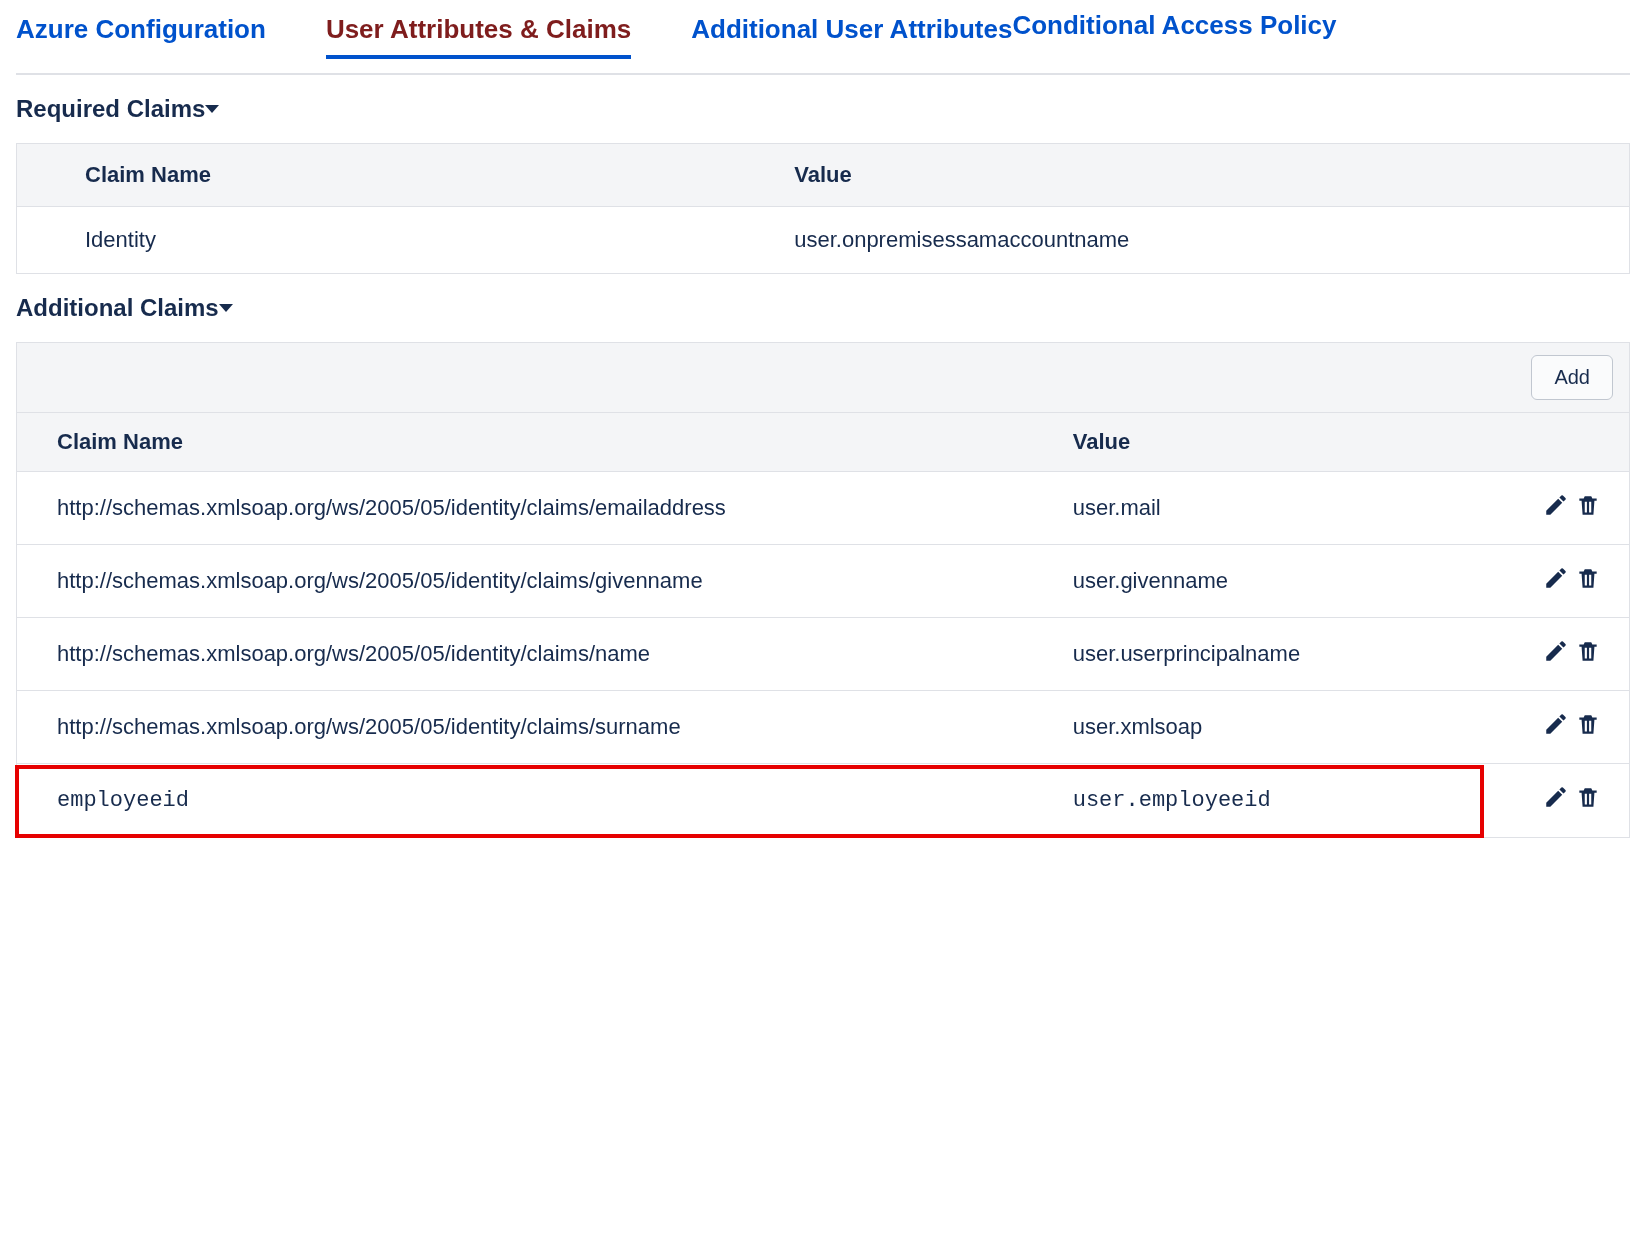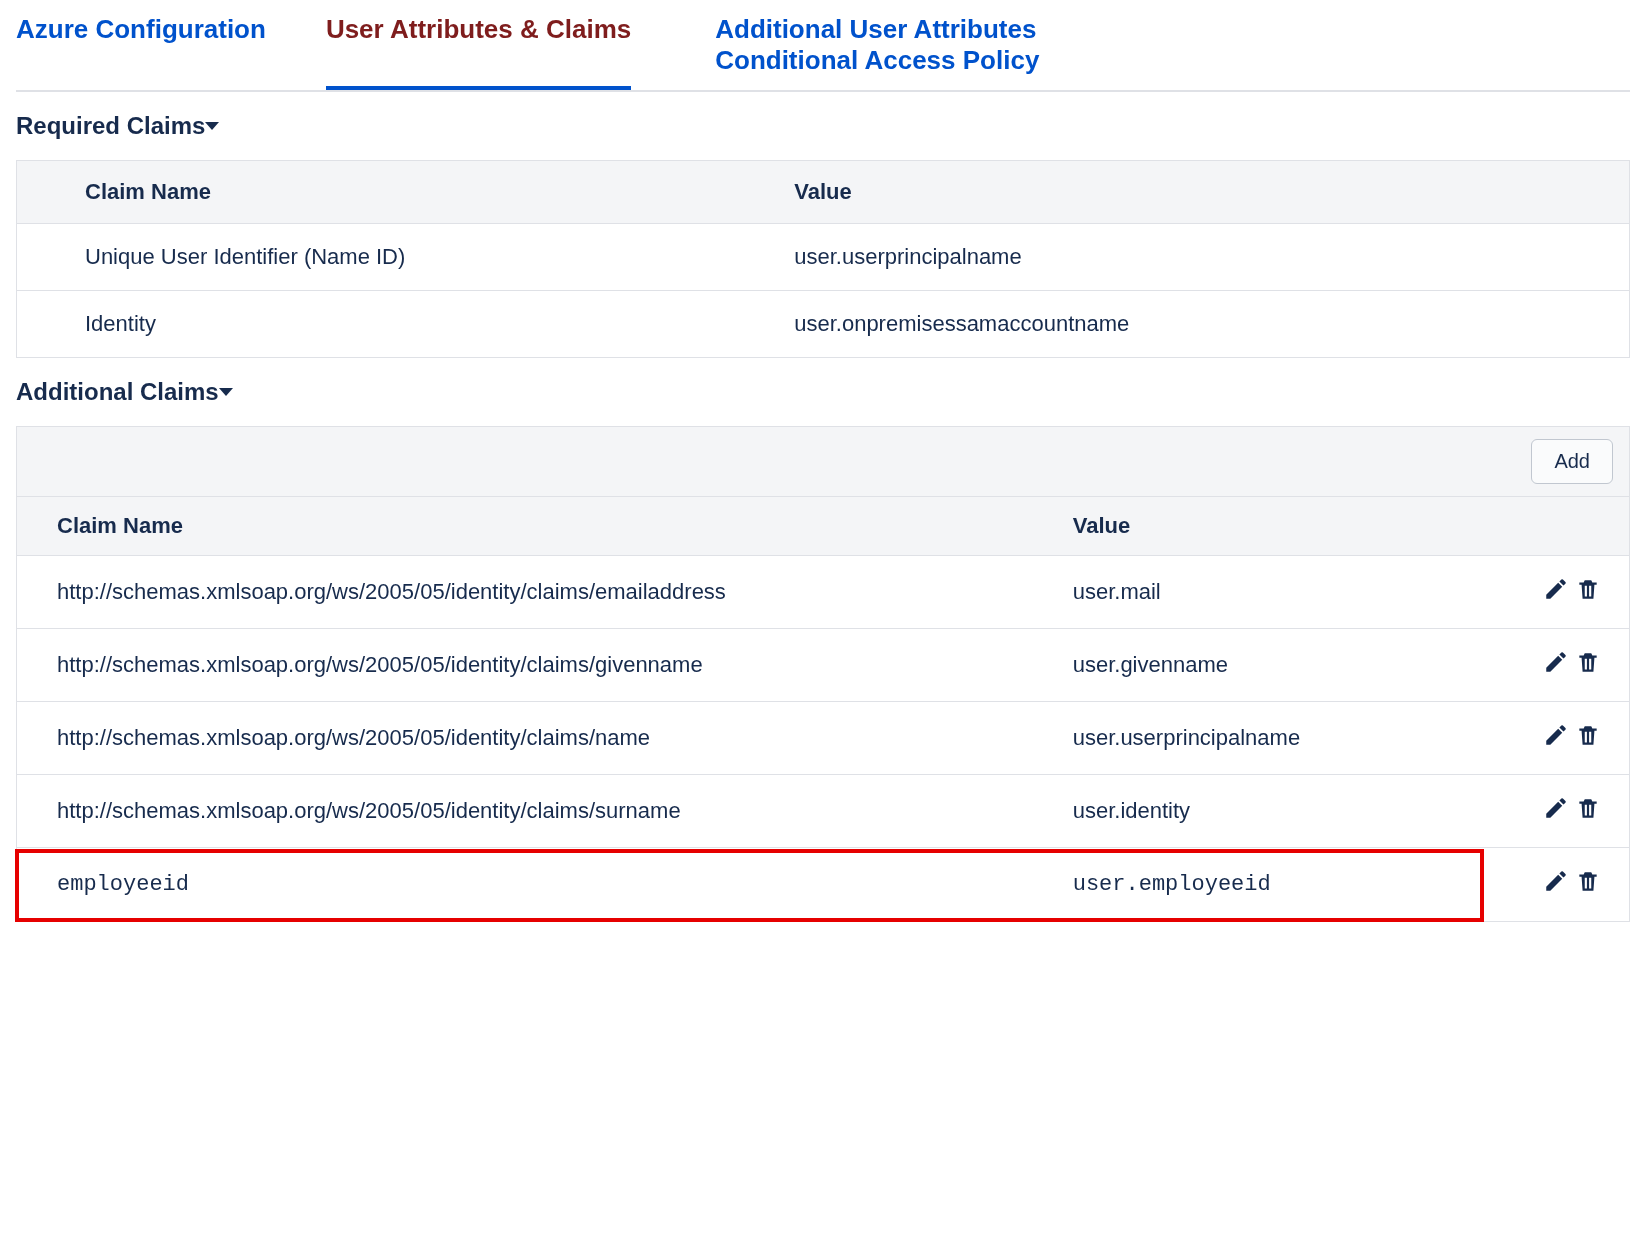--- a/index.html
+++ b/index.html
@@ -6,42 +6,41 @@
   body {
     margin: 0;
     font-family: Arial, Helvetica, sans-serif;
     background: #fff;
     color: #172b4d;
     padding: 10px 16px;
   }
   .tabs {
     display: flex;
     border-bottom: 2px solid #dfe1e6;
-    padding-bottom: 4px;
+    padding-bottom: 18px;
     margin-bottom: 20px;
     gap: 60px;
   }
   .tab {
     font-size: 26px;
     font-weight: 700;
     color: #0052cc;
     cursor: pointer;
     padding: 4px 0 10px 0;
     text-decoration: none;
     white-space: nowrap;
   }
   .tab.active {
     color: #7f1d1d;
     border-bottom: 4px solid #0052cc;
     margin-bottom: -4px;
   }
   .tab-group {
     display: flex;
-    flex-direction: column;
-    margin-left: 24px;
+    flex-direction: row;
   }
   .section-header {
     display: flex;
     align-items: center;
     font-size: 24px;
     font-weight: 700;
     color: #172b4d;
     margin: 20px 0 20px 0;
     cursor: pointer;
   }
@@ -152,24 +151,20 @@
 </div>
 
 <table class="table">
   <thead>
     <tr>
       <th style="width:44%">Claim Name</th>
       <th>Value</th>
     </tr>
   </thead>
   <tbody id="required-body">
-      <tr>
-        <td>Unique User Identifier (Name ID)</td>
-        <td>user.userprincipalname</td>
-      </tr>
       <tr>
         <td>Identity</td>
         <td>user.onpremisessamaccountname</td>
       </tr>
     </tbody>
 </table>
 
 <div class="section-header">
   <span>Additional Claims</span>
   <span class="caret-down"></span>
@@ -222,21 +217,21 @@
                 <use href="#pencil"></use>
               </svg>
             </span><span class="icon-btn">
               <svg>
                 <use href="#trash"></use>
               </svg>
             </span></td>
         </tr>
         <tr>
           <td>http://schemas.xmlsoap.org/ws/2005/05/identity/claims/surname</td>
-          <td>user.identity</td>
+          <td>user.xmlsoap</td>
           <td class="actions"><span class="icon-btn">
               <svg>
                 <use href="#pencil"></use>
               </svg>
             </span><span class="icon-btn">
               <svg>
                 <use href="#trash"></use>
               </svg>
             </span></td>
         </tr>

